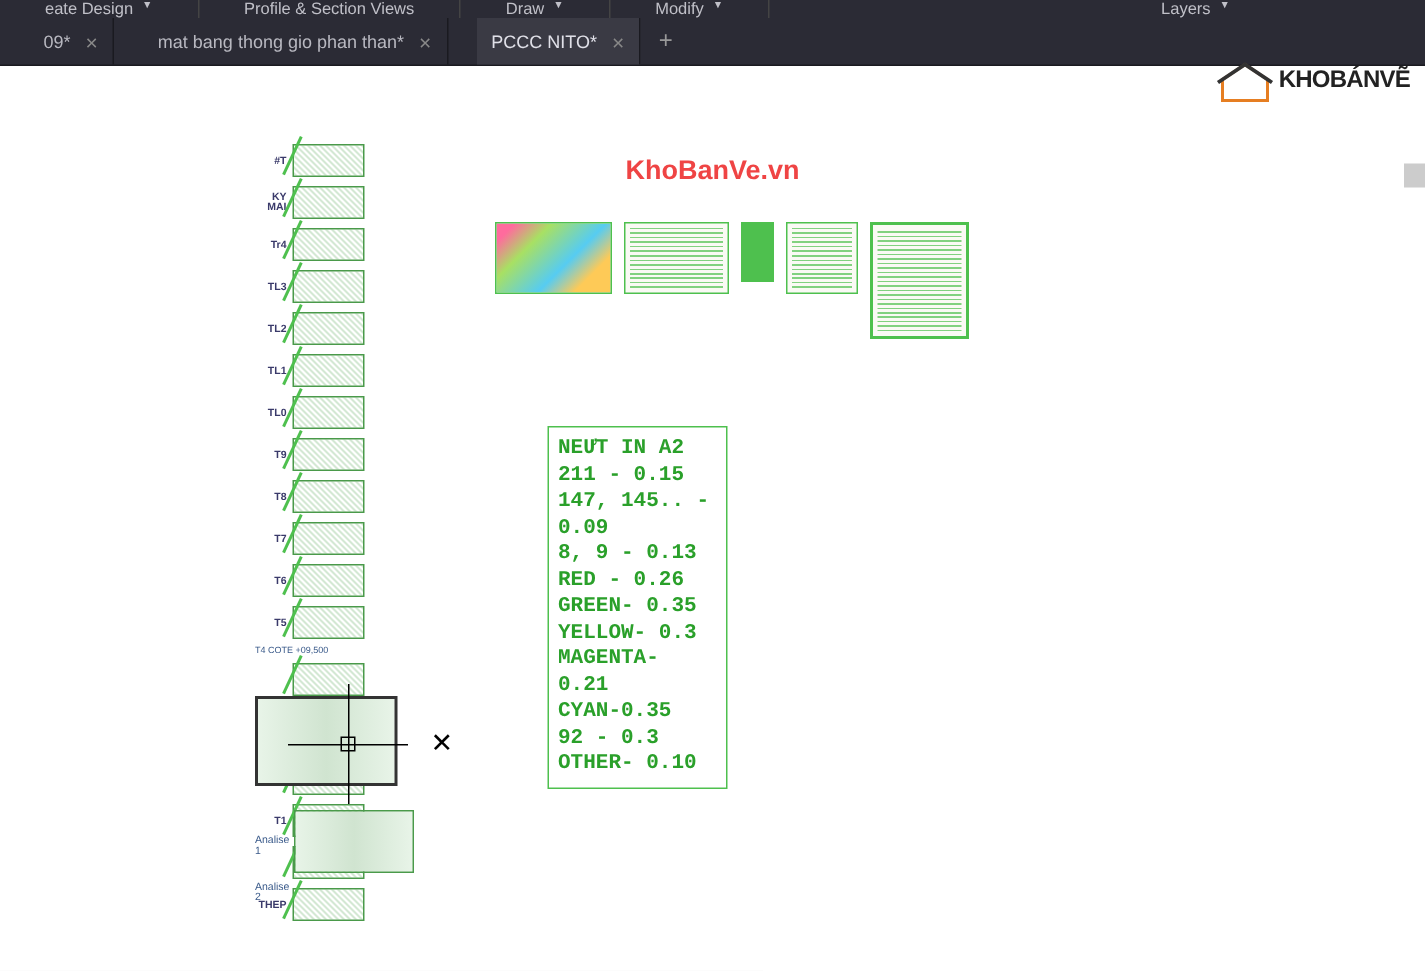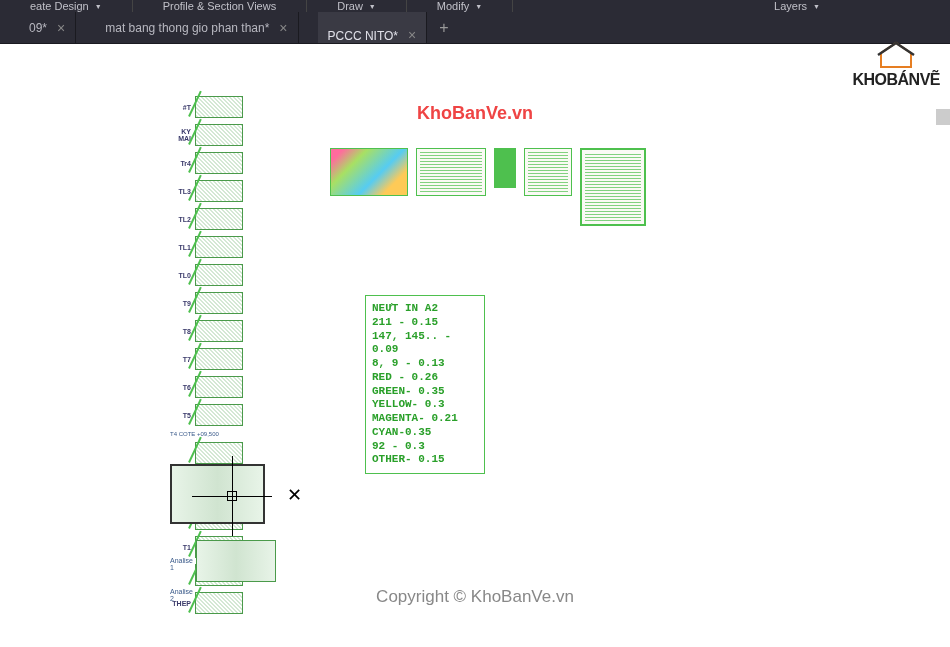--- a/index.html
+++ b/index.html
@@ -18,21 +18,20 @@
       background: #2b2b35;
       display: flex;
       align-items: center;
       color: #c0c0c8;
       font-size: 11px;
       overflow: hidden;
     }
     .ribbon-item {
       padding: 0 30px;
       display: flex;
-      align-items: center;
       gap: 6px;
       white-space: nowrap;
       height: 12px;
     }
     .dropdown-arrow { font-size: 7px; }
     .ribbon-divider { width: 1px; height: 12px; background: #444; }
     
     
     .tab-bar {
       height: 32px;
@@ -48,21 +47,20 @@
       color: #b8b8c0;
       font-size: 12px;
       gap: 10px;
       border-right: 1px solid #1a1a20;
       cursor: pointer;
       margin-left: 19px;
     }
     .tab.active {
       background: #3a3a44;
       color: #e0e0e8;
-      align-items: flex-end;
     }
     .tab-close {
       font-size: 14px;
       color: #888;
       cursor: pointer;
     }
     .tab-add {
       display: flex;
       align-items: center;
       padding: 0 12px;
@@ -80,21 +78,20 @@
     }
     
     
     .logo {
       position: absolute;
       top: -5px;
       right: 10px;
       display: flex;
       align-items: center;
       gap: 2px;
-      flex-direction: column;
     }
     .logo-house {
       width: 40px;
       height: 30px;
     }
     .logo-text {
       font-size: 16px;
       font-weight: bold;
       color: #222;
       letter-spacing: -0.5px;
@@ -250,25 +247,25 @@
       position: absolute;
       inset: 3px;
       background: repeating-linear-gradient(0deg, #4ec04e 0px, #4ec04e 1px, transparent 1px, transparent 3px);
       opacity: 0.7;
     }
     
     
     .text-box {
       position: absolute;
       left: 365px;
-      top: 251px;
+      top: 240px;
       width: 120px;
       border: 1px solid #4ec04e;
       padding: 6px;
-      font-size: 11px;
+      font-size: 14px;
       line-height: 1.25;
       color: #2aa02a;
       font-family: 'Courier New', monospace;
       font-weight: bold;
     }
     
     
     .scroll-track {
       position: absolute;
       right: 0;
@@ -328,21 +325,20 @@
 
   <div class="logo">
     <svg class="logo-house" viewBox="0 0 40 30">
       <path d="M5 28 L5 14 L20 4 L35 14 L35 28 Z" fill="none" stroke="#e67e22" stroke-width="2"></path>
       <path d="M2 16 L20 4 L38 16" fill="none" stroke="#333" stroke-width="2.5"></path>
     </svg>
     <span class="logo-text">KHOBÁNVẼ</span>
   </div>
 
   <div class="watermark-top">KhoBanVe.vn</div>
-  <div class="watermark-bottom">Copyright © KhoBanVe.vn</div>
 
   <div class="scroll-track"></div>
 
   <div class="drawing-column">
     <div id="floor-rows">
         <div class="floor-row">
           <div class="floor-label">#T</div>
           <div class="floor-thumb"></div>
         </div>
         <div class="floor-row">
@@ -457,17 +453,17 @@
         <div>NEƯT IN A2</div>
         <div>211 - 0.15</div>
         <div>147, 145.. - 0.09</div>
         <div>8, 9 - 0.13</div>
         <div>RED - 0.26</div>
         <div>GREEN- 0.35</div>
         <div>YELLOW- 0.3</div>
         <div>MAGENTA- 0.21</div>
         <div>CYAN-0.35</div>
         <div>92 - 0.3</div>
-        <div>OTHER- 0.15</div>
+        <div>OTHER- 0.10</div>
       </div>
   </div>
 
 </div>
 
 </body></html>

